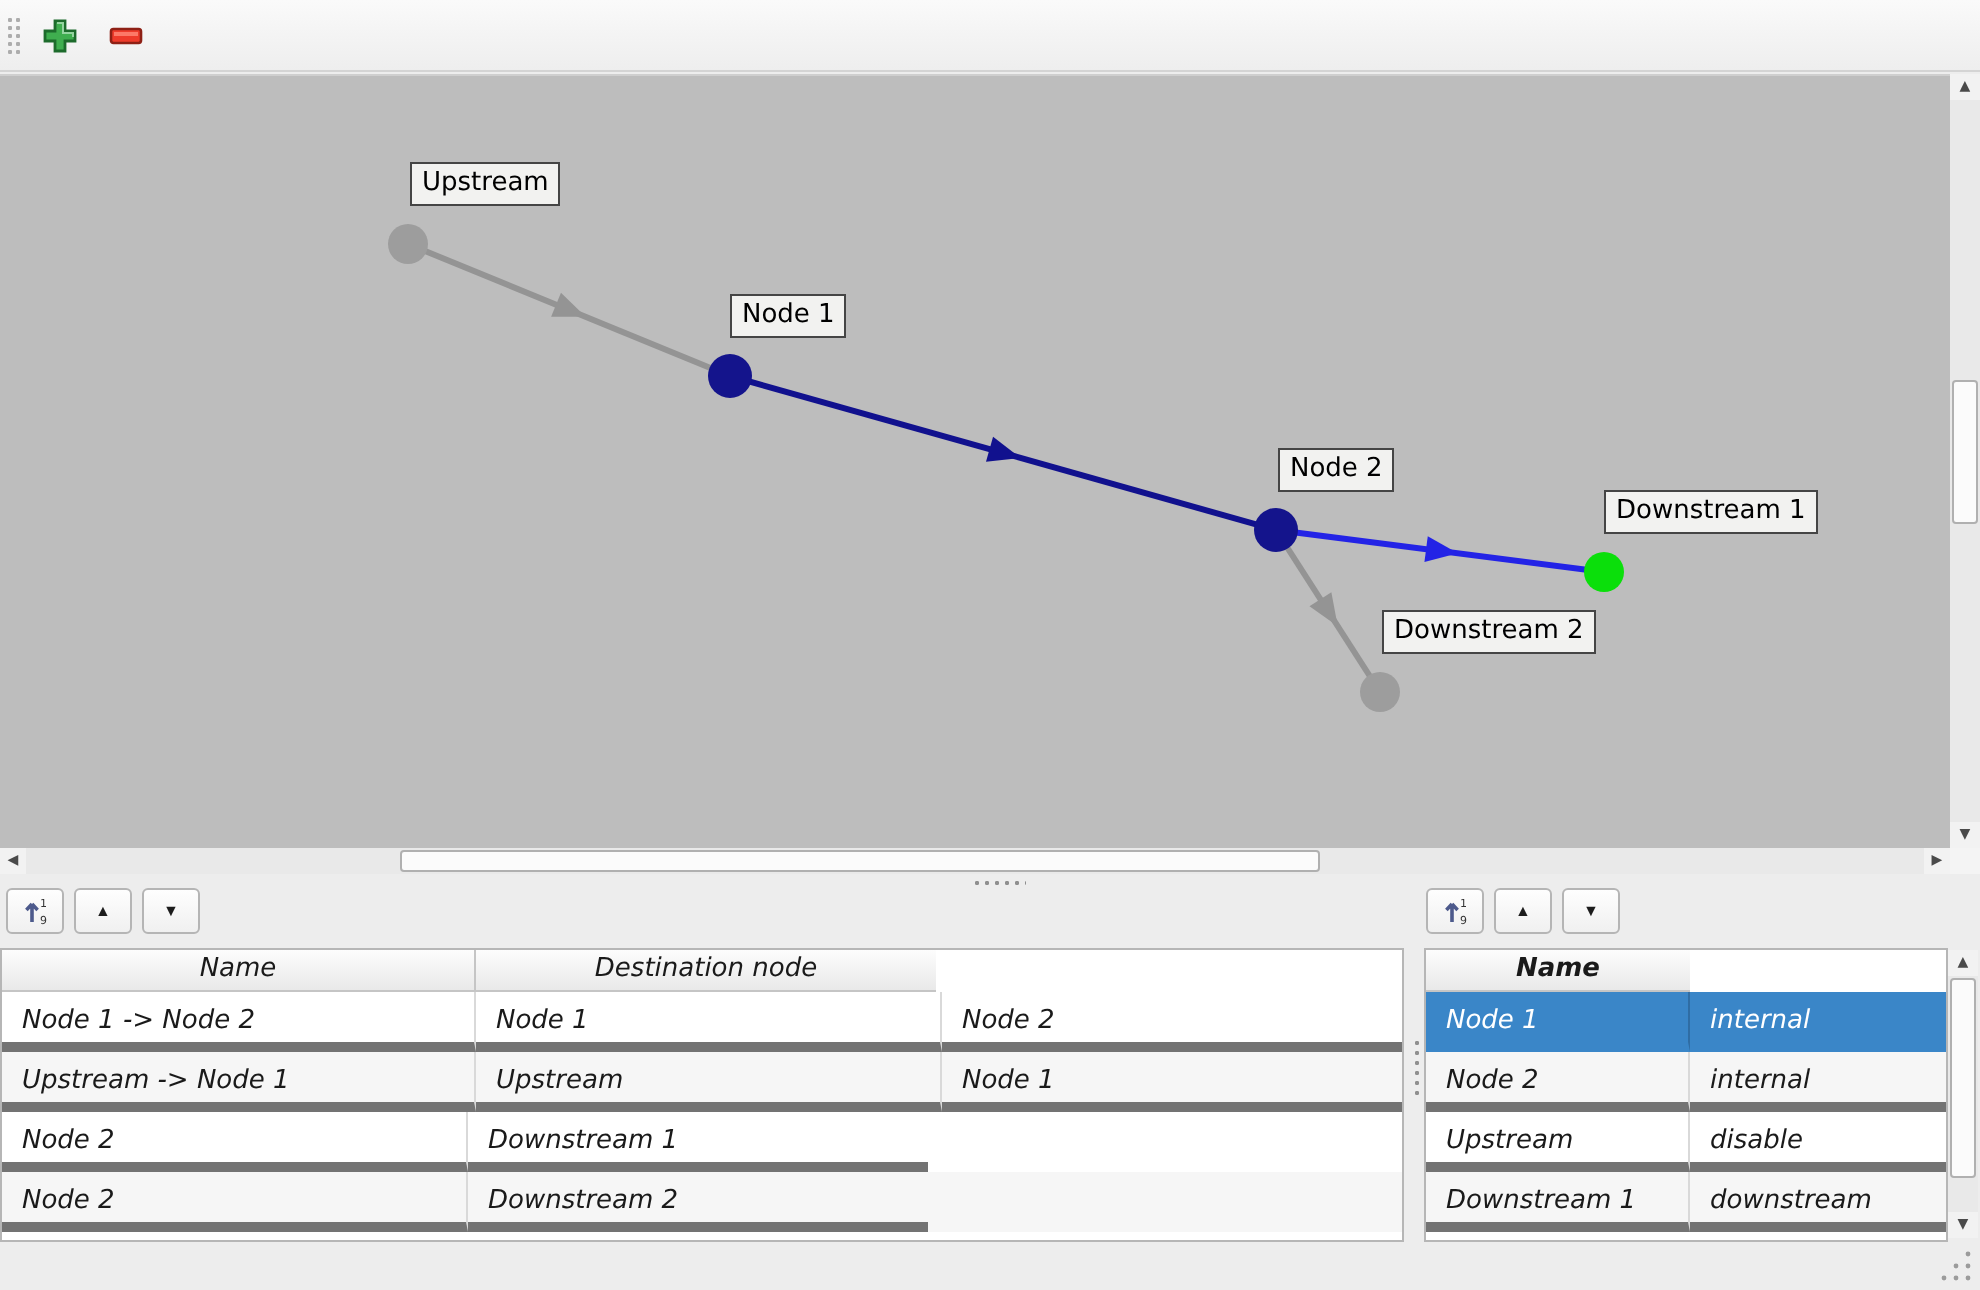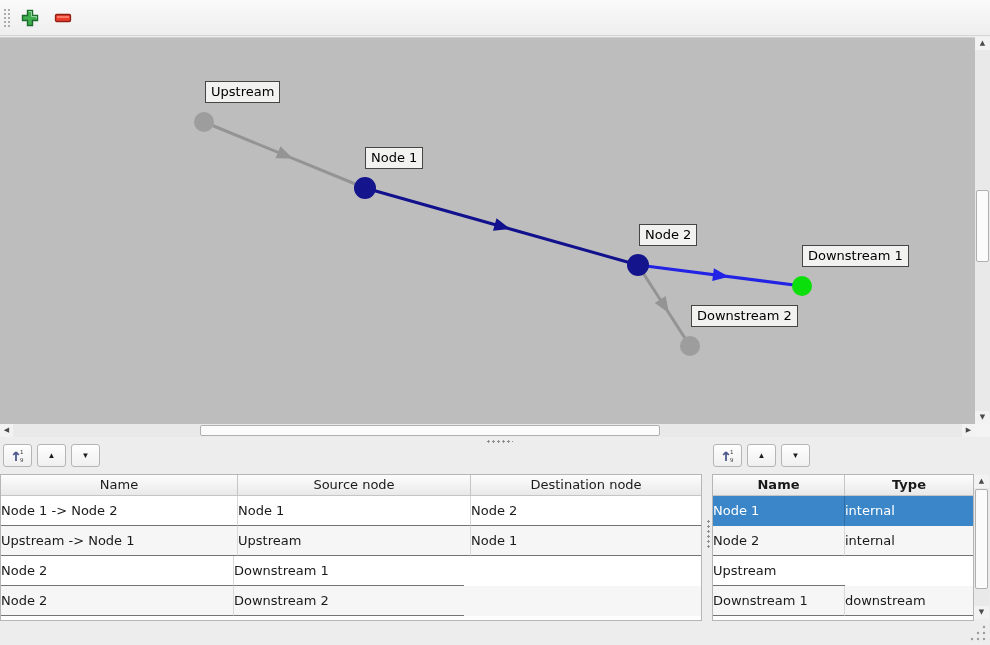--- a/index.html
+++ b/index.html
@@ -61,39 +61,39 @@
   .panel-tb.left{left:3px;}
   .panel-tb.right{left:713px;}
   .panel-btn{
     width:29px;height:23px;background:linear-gradient(#fefefe,#f0f0f0);
     border:1px solid #b5b5b5;border-radius:3px;display:flex;align-items:center;
     justify-content:center;font-size:8px;color:#1c1c1c;padding:0;cursor:pointer;
   }
   
   .dtable{
     position:absolute;top:474px;background:#ffffff;border:1px solid #b6b6b6;
-    box-sizing:border-box;font-size:13px;
+    box-sizing:border-box;font-size:13px;font-style:italic;
   }
   .dtable.left{left:0;width:702px;height:147px;}
   .dtable.right{left:712px;width:262px;height:147px;}
   .thead{display:flex;height:21px;}
   .th{
     background:linear-gradient(#fdfdfd,#e9e9e9);
     border-right:1px solid #c5c5c5;border-bottom:1px solid #c5c5c5;
     box-sizing:border-box;text-align:center;line-height:20px;font-size:13px;
     overflow:hidden;white-space:nowrap;
   }
   .dtable.right .th{font-weight:bold;}
   .th:last-child{border-right:none;}
   .trow{display:flex;height:30px;background:#ffffff;cursor:default;}
   .trow.alt{background:#f6f6f6;}
   .trow.sel{background:#3a86c8;color:#ffffff;}
   .td{
-    box-sizing:border-box;border-right:1px solid #d9d9d9;border-bottom:1px solid #737373;
-    padding-left:0;line-height:29px;overflow:hidden;white-space:nowrap;
+    box-sizing:border-box;border-right:1px solid #d9d9d9;border-bottom:5px solid #737373;
+    padding-left:10px;line-height:29px;overflow:hidden;white-space:nowrap;
   }
   .trow.sel .td{border-right-color:rgba(0,0,0,0.18);border-bottom-color:transparent;}
   .td:last-child{border-right:none;}
   
   .cL0{width:237px;} .cL1{width:233px;} .cL2{width:230px;}
   .cR0{width:132px;} .cR1{width:128px;}
   
   .sb-v.nodes{left:974px;top:475px;height:144px;}
   
   .grip{position:absolute;right:2px;bottom:2px;width:20px;height:20px;}
@@ -184,21 +184,20 @@
     <span>▲</span>
   </button>
   <button class="panel-btn">
     <span>▼</span>
   </button>
 </div>
 
 <div class="dtable left">
   <div class="thead">
     <div class="th cL0">Name</div>
-    <div class="th cL1">Source node</div>
     <div class="th cL2">Destination node</div>
   </div>
   <div id="edges-tbody">
       <div class="trow">
         <div class="td cL0">Node 1 -&gt; Node 2</div>
         <div class="td cL1">Node 1</div>
         <div class="td cL2">Node 2</div>
       </div>
       <div class="trow alt">
         <div class="td cL0">Upstream -&gt; Node 1</div>
@@ -212,33 +211,33 @@
       <div class="trow alt">
         <div class="td cL1">Node 2</div>
         <div class="td cL2">Downstream 2</div>
       </div>
     </div>
 </div>
 
 <div class="dtable right">
   <div class="thead">
     <div class="th cR0">Name</div>
-    <div class="th cR1">Type</div>
   </div>
   <div id="nodes-tbody">
       <div class="trow sel">
         <div class="td cR0">Node 1</div>
         <div class="td cR1">internal</div>
       </div>
       <div class="trow alt">
         <div class="td cR0">Node 2</div>
         <div class="td cR1">internal</div>
       </div>
       <div class="trow">
         <div class="td cR0">Upstream</div>
+        <div class="td cR1">disable</div>
       </div>
       <div class="trow alt">
         <div class="td cR0">Downstream 1</div>
         <div class="td cR1">downstream</div>
       </div>
     </div>
 </div>
 
 <div class="sb-v nodes">
   <div class="sb-btn" style="left:0;top:0;width:15px;height:13px;line-height:13px;">▲</div>

